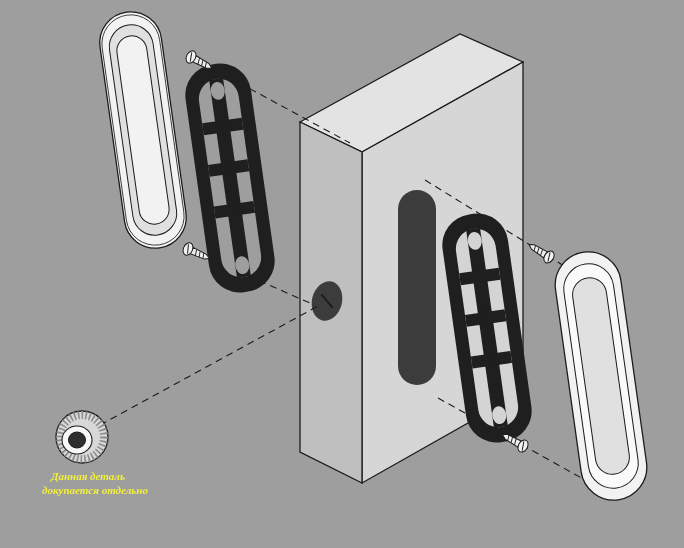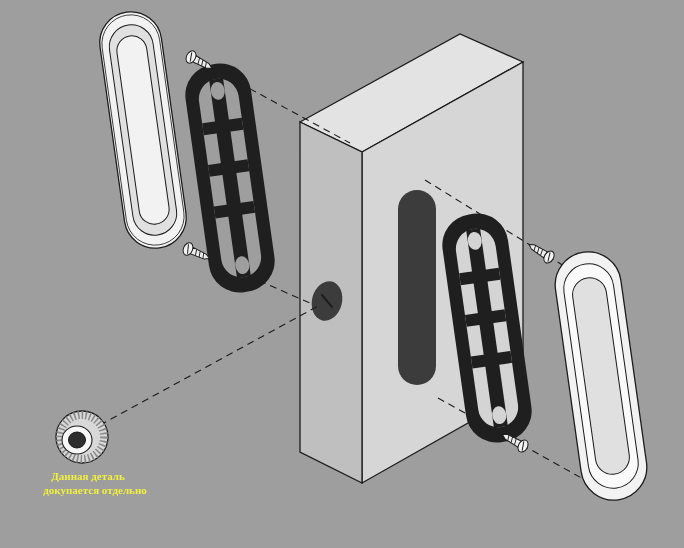--- a/index.html
+++ b/index.html
@@ -1,21 +1,21 @@
 <!DOCTYPE html>
 <html style="--background: #9e9e9e; --outline: #1c1c1c; --accent-yellow: #f2ef3f; --part-light: #f2f2f2; --part-mid: #e0e0e0; --part-dark: #1f1f1f; --hole-dark: #3c3c3c; --box-top: #e3e3e3; --box-front: #bfbfbf; --box-side: #d6d6d6; --screw-metal: #ededed; --knob-body: #d8d8d8; --knob-face: #f7f7f7; --knob-hole: #2e2e2e;"><head>
 <meta charset="utf-8">
 <style>
   html,body{margin:0;padding:0;}
   body{
     width:684px;height:548px;overflow:hidden;
     background:var(--background,#9e9e9e);
     font-family:"Liberation Serif", serif;
   }
-  .stage{position:relative;width:556px;height:548px;}
+  .stage{position:relative;width:556px;height:548px;font-style:italic;}
   svg{display:block;}
   .annotation-text{
     font-family:"Liberation Serif", serif;
     font-weight:bold;
     font-size:11px;
   }
 </style>
 </head>
 <body>
 

